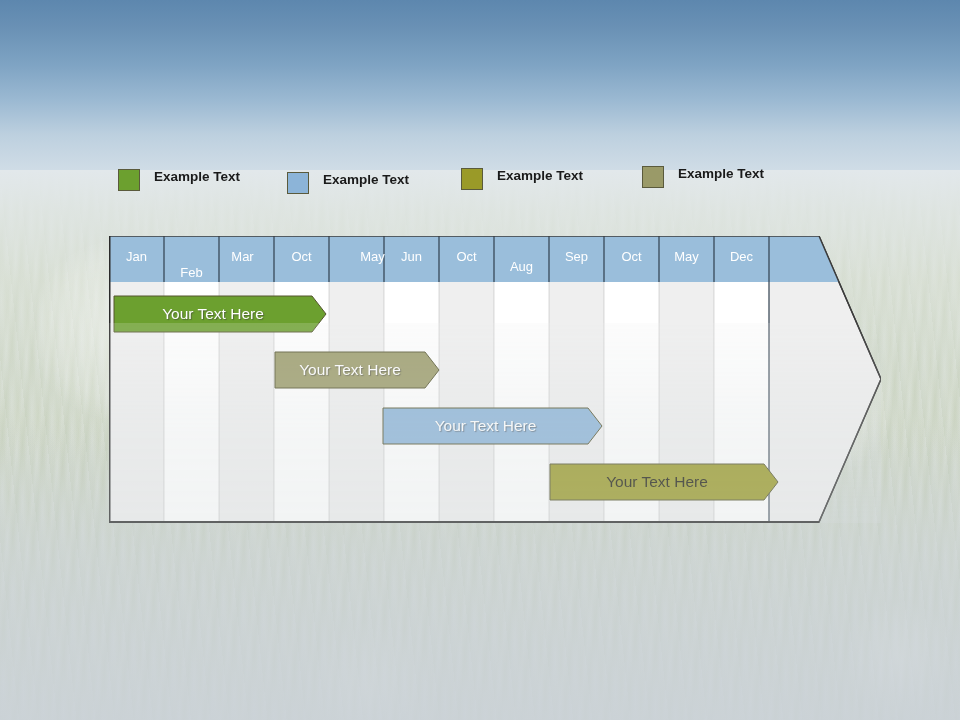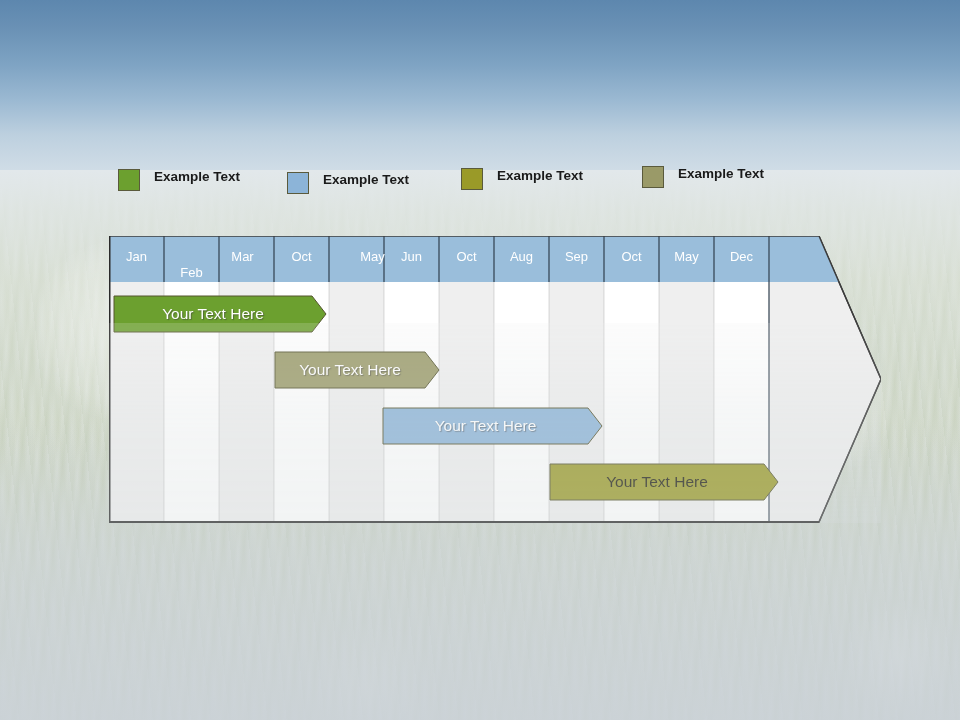--- a/index.html
+++ b/index.html
@@ -274,21 +274,21 @@
           <path d="M441,228 L655,228 L669,246 L655,264 L441,264 Z" fill="#9a9a28" stroke="#55552f" stroke-width="1"></path>
         </g>
       </svg>
       <div class="month-label" style="left: 0px; top: 13px;">Jan</div>
       <div class="month-label" style="left: 55px; top: 29px;">Feb</div>
       <div class="month-label" style="left: 106px; top: 13px;">Mar</div>
       <div class="month-label" style="left: 165px; top: 13px;">Oct</div>
       <div class="month-label" style="left: 220px; top: 13px; margin-left: 16px;">May</div>
       <div class="month-label" style="left: 275px; top: 13px;">Jun</div>
       <div class="month-label" style="left: 330px; top: 13px;">Oct</div>
-      <div class="month-label" style="left: 385px; top: 13px;">Aug</div>
+      <div class="month-label" style="left: 385px; top: 23px;">Aug</div>
       <div class="month-label" style="left: 440px; top: 13px;">Sep</div>
       <div class="month-label" style="left: 495px; top: 13px;">Oct</div>
       <div class="month-label" style="left: 550px; top: 13px;">May</div>
       <div class="month-label" style="left: 605px; top: 13px;">Dec</div>
       <div class="bar" style="left: 5px; top: 60px; width: 212px;">
         <div class="bar-text light">Your  Text Here</div>
       </div>
       <div class="bar" style="left: 166px; top: 116px; width: 164px;">
         <div class="bar-text light">Your  Text Here</div>
       </div>

